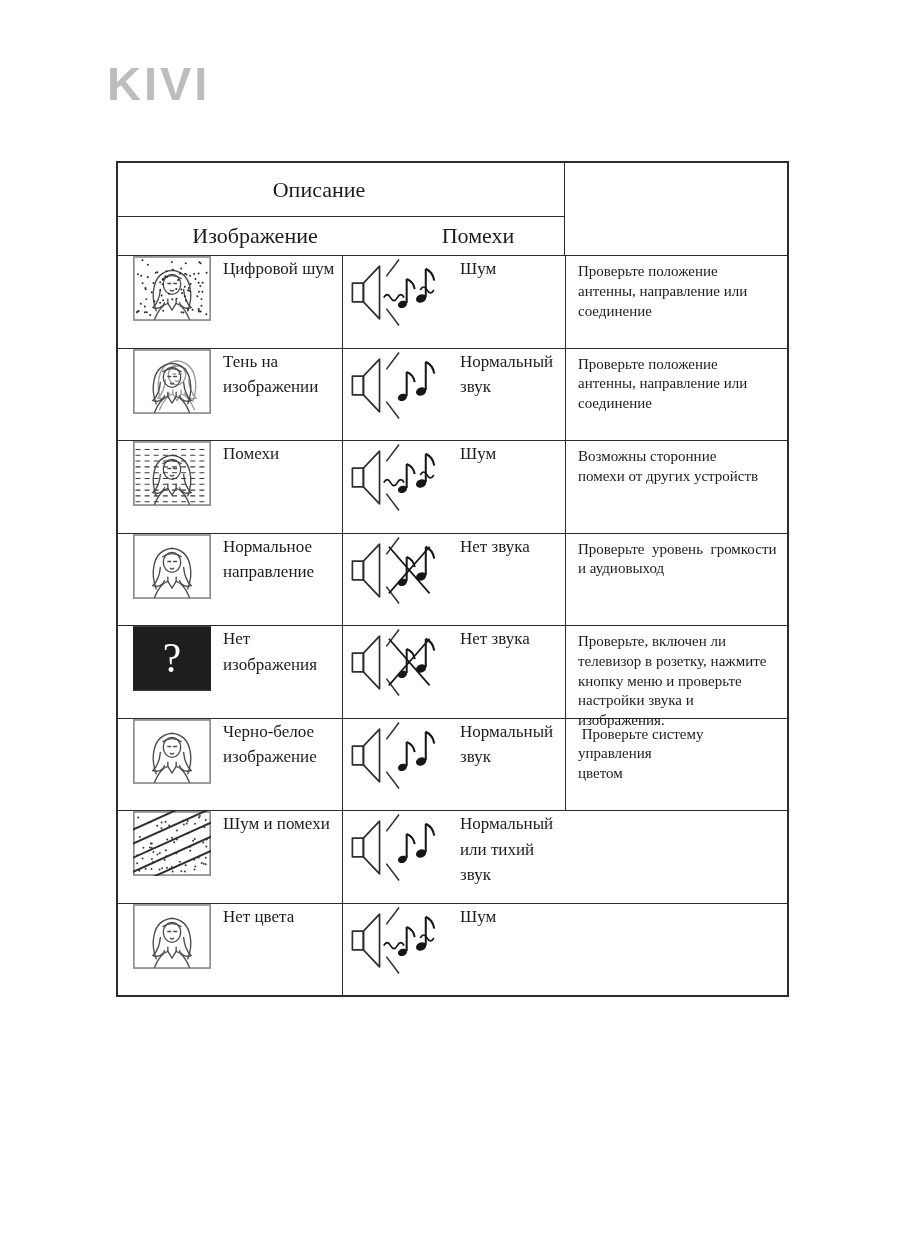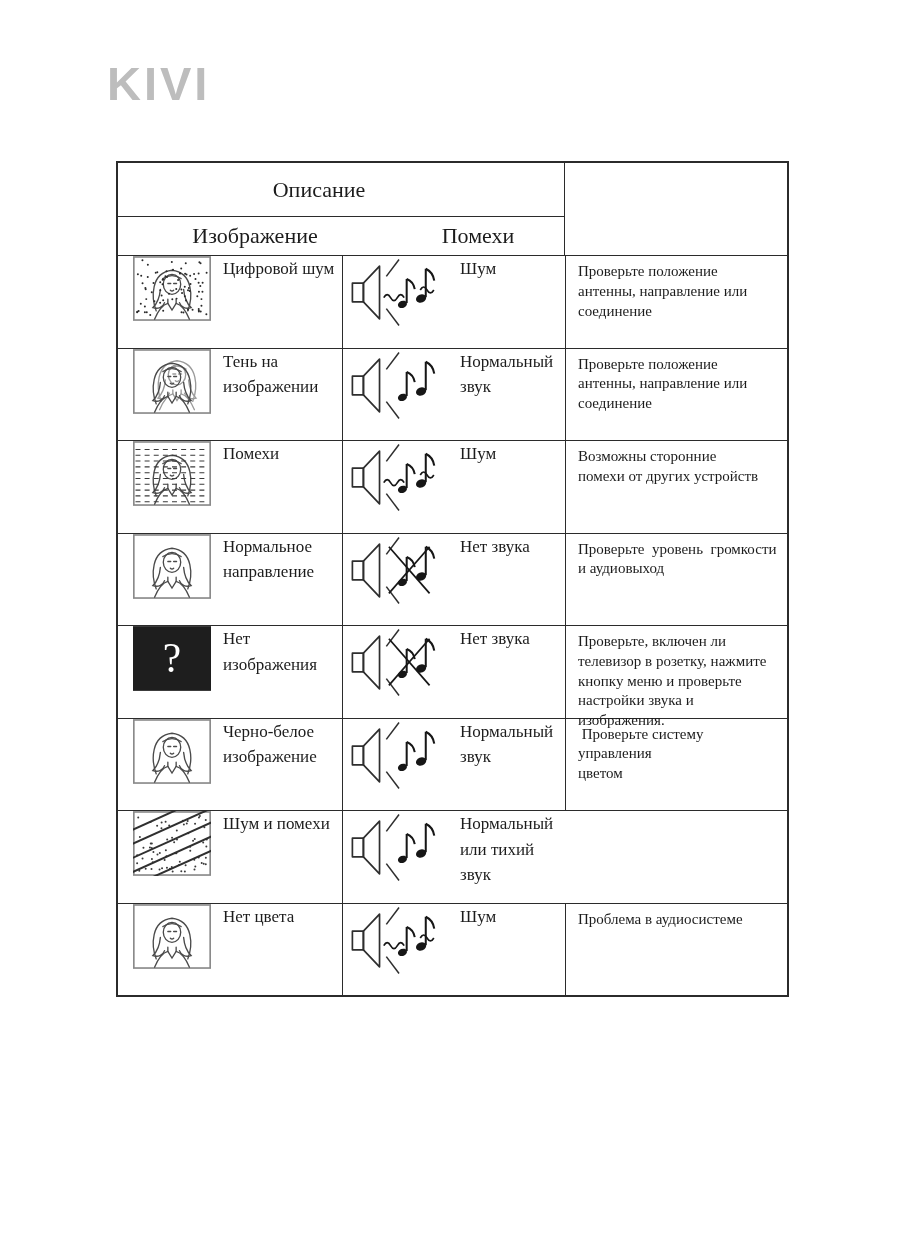--- a/index.html
+++ b/index.html
@@ -592,19 +592,16 @@
                 <path d="M68 27 Q76 30 77.5 39" fill="none" stroke="#161616" stroke-width="2.4"></path>
                 <ellipse cx="85" cy="50" rx="6.2" ry="4.8" transform="rotate(-22 85 50)" fill="#161616"></ellipse>
                 <path d="M90.5 48.5 L90.5 15" fill="none" stroke="#161616" stroke-width="2.4"></path>
                 <path d="M90.5 15 Q99 19 100.5 29" fill="none" stroke="#161616" stroke-width="2.4"></path>
                 <path d="M41 49 q4 -7 8 0 q4 7 8 0 q4 -7 8 0" fill="none" stroke="#161616" stroke-width="2"></path>
                 <path d="M84 40 q4 -7 8 0 q4 7 8 0" fill="none" stroke="#161616" stroke-width="2"></path>
               </svg>
             </span>
       <span class="alabel">Шум</span>
     </div>
-    <div class="cell c-advice">
-      <span class="advice">Проблема в аудиосистеме</span>
-    </div>
   </div>
 </div>
   </div>
 </div>
 
 </body></html>

